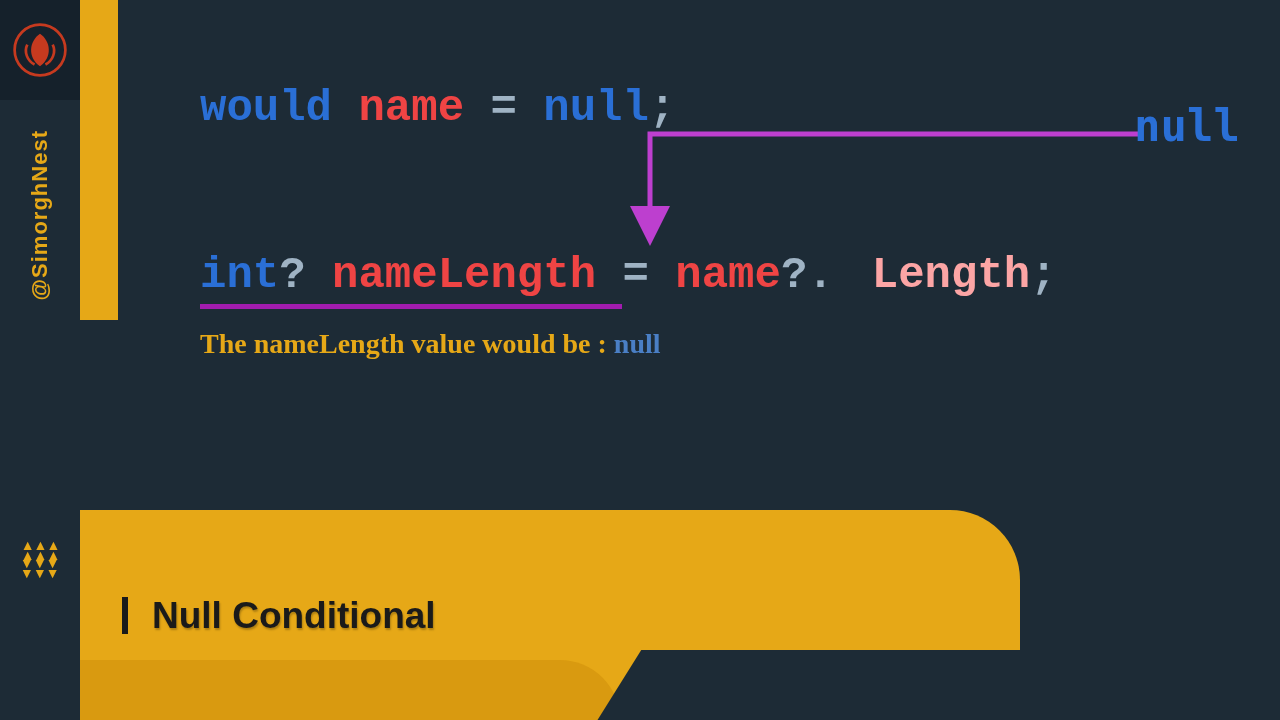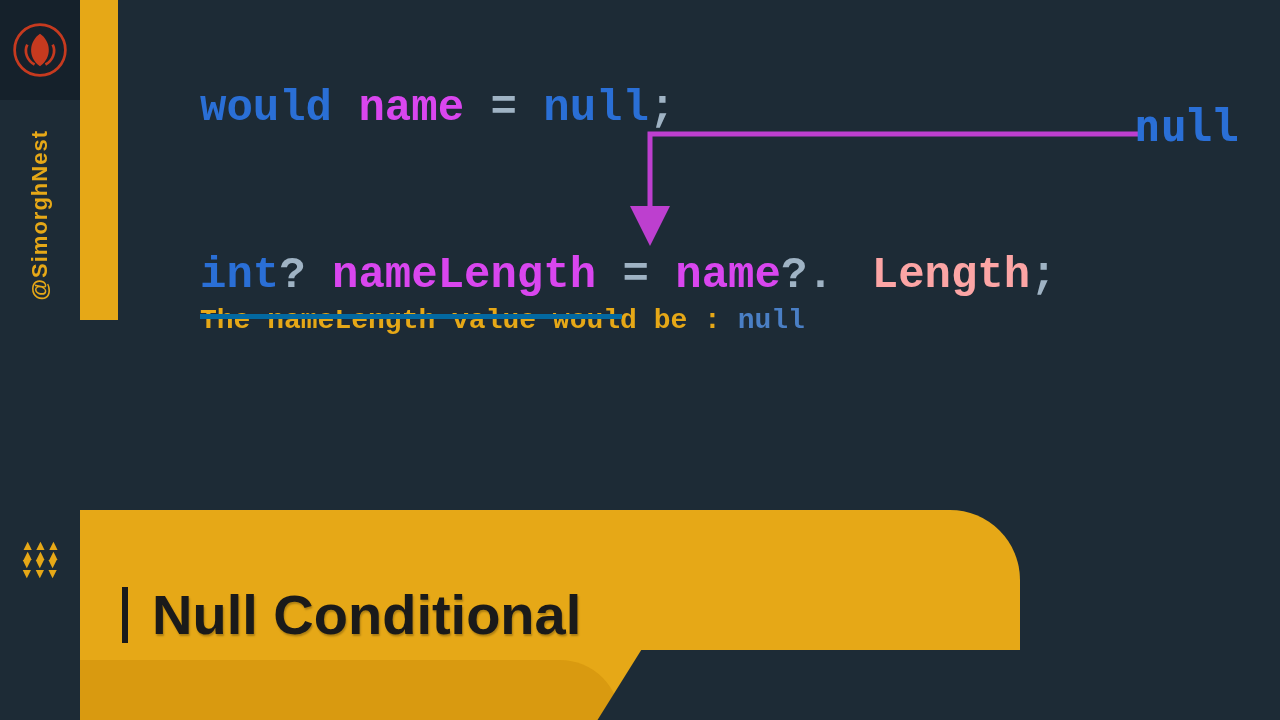--- a/index.html
+++ b/index.html
@@ -68,29 +68,29 @@
     width: 1060px;
   }
   .code-line {
     font-family: Consolas, "Courier New", monospace;
     font-size: 44px;
     font-weight: 600;
     line-height: 1.3;
     position: relative;
   }
   .tok-keyword { color: #2a6fd6; }
-  .tok-ident   { color: #d946ef; }
+  .tok-ident   { color: #ef4444; }
   .tok-op      { color: #9fb3c4; }
   .tok-null    { color: #2a6fd6; font-weight: 700; }
   .tok-punc    { color: #9fb3c4; }
   .tok-member  { color: #fca5a5; margin-left: 38px; }
   
   .underline-gold {
-    border-bottom: 5px solid #0369a1;
-    padding-bottom: 14px;
+    border-bottom: 5px solid #a21caf;
+    padding-bottom: 4px;
   }
   
   .line2-wrap {
     margin-top: 110px;
     position: relative;
   }
   
   
   .null-annot {
     position: absolute;
@@ -103,22 +103,22 @@
     position: absolute;
     right: -40px;
     top: -16px;
     color: #2a6fd6;
     font-family: Consolas, monospace;
     font-size: 44px;
     font-weight: 700;
   }
   
   .explain {
-    margin-top: 1px;
-    font-family: Liberation Mono, monospace;
+    margin-top: 24px;
+    font-family: Liberation Serif, serif;
     font-size: 28px;
     font-weight: 600;
     color: #e6a817;
   }
   .explain .nv { color: #4a7fc5; }
   
   
   .banner {
     position: absolute;
     left: 80px;
@@ -157,21 +157,21 @@
   }
   .title-block {
     margin-left: 42px;
     border-left: 6px solid #1a1a1a;
     padding-left: 24px;
     color: #1a1a1a;
     text-shadow: 1px 2px 2px rgba(0,0,0,0.25);
     z-index: 3;
   }
   .title-main {
-    font-size: 56px;
+    font-size: 37px;
     font-weight: 700;
     line-height: 1;
   }
   .title-sub {
     font-size: 40px;
     font-weight: 500;
     margin-top: 6px;
   }
   .category {
     position: absolute;

